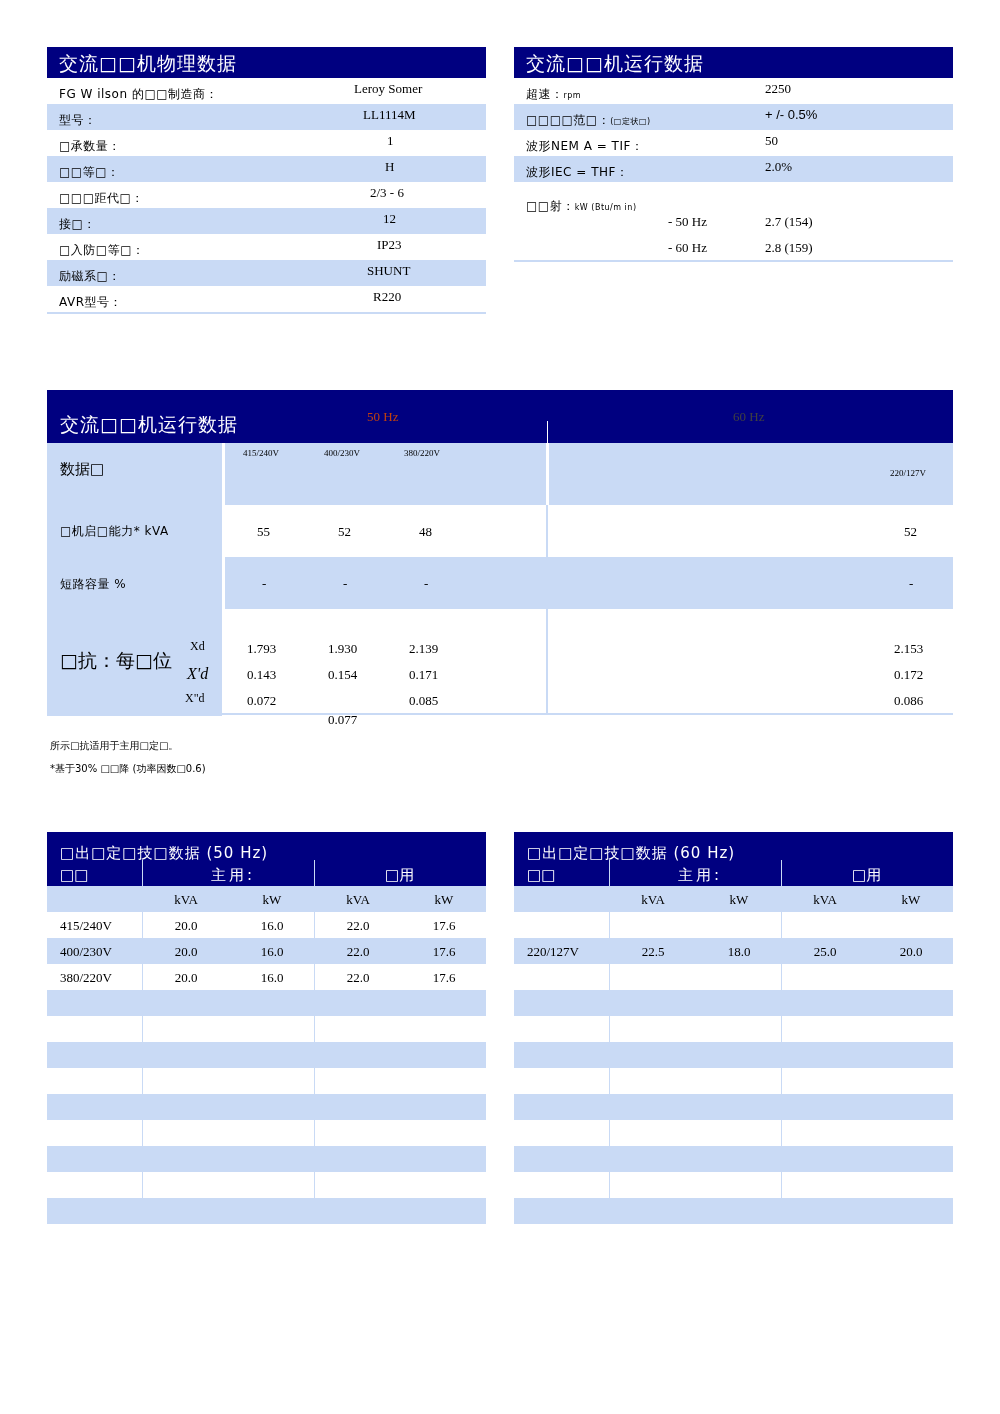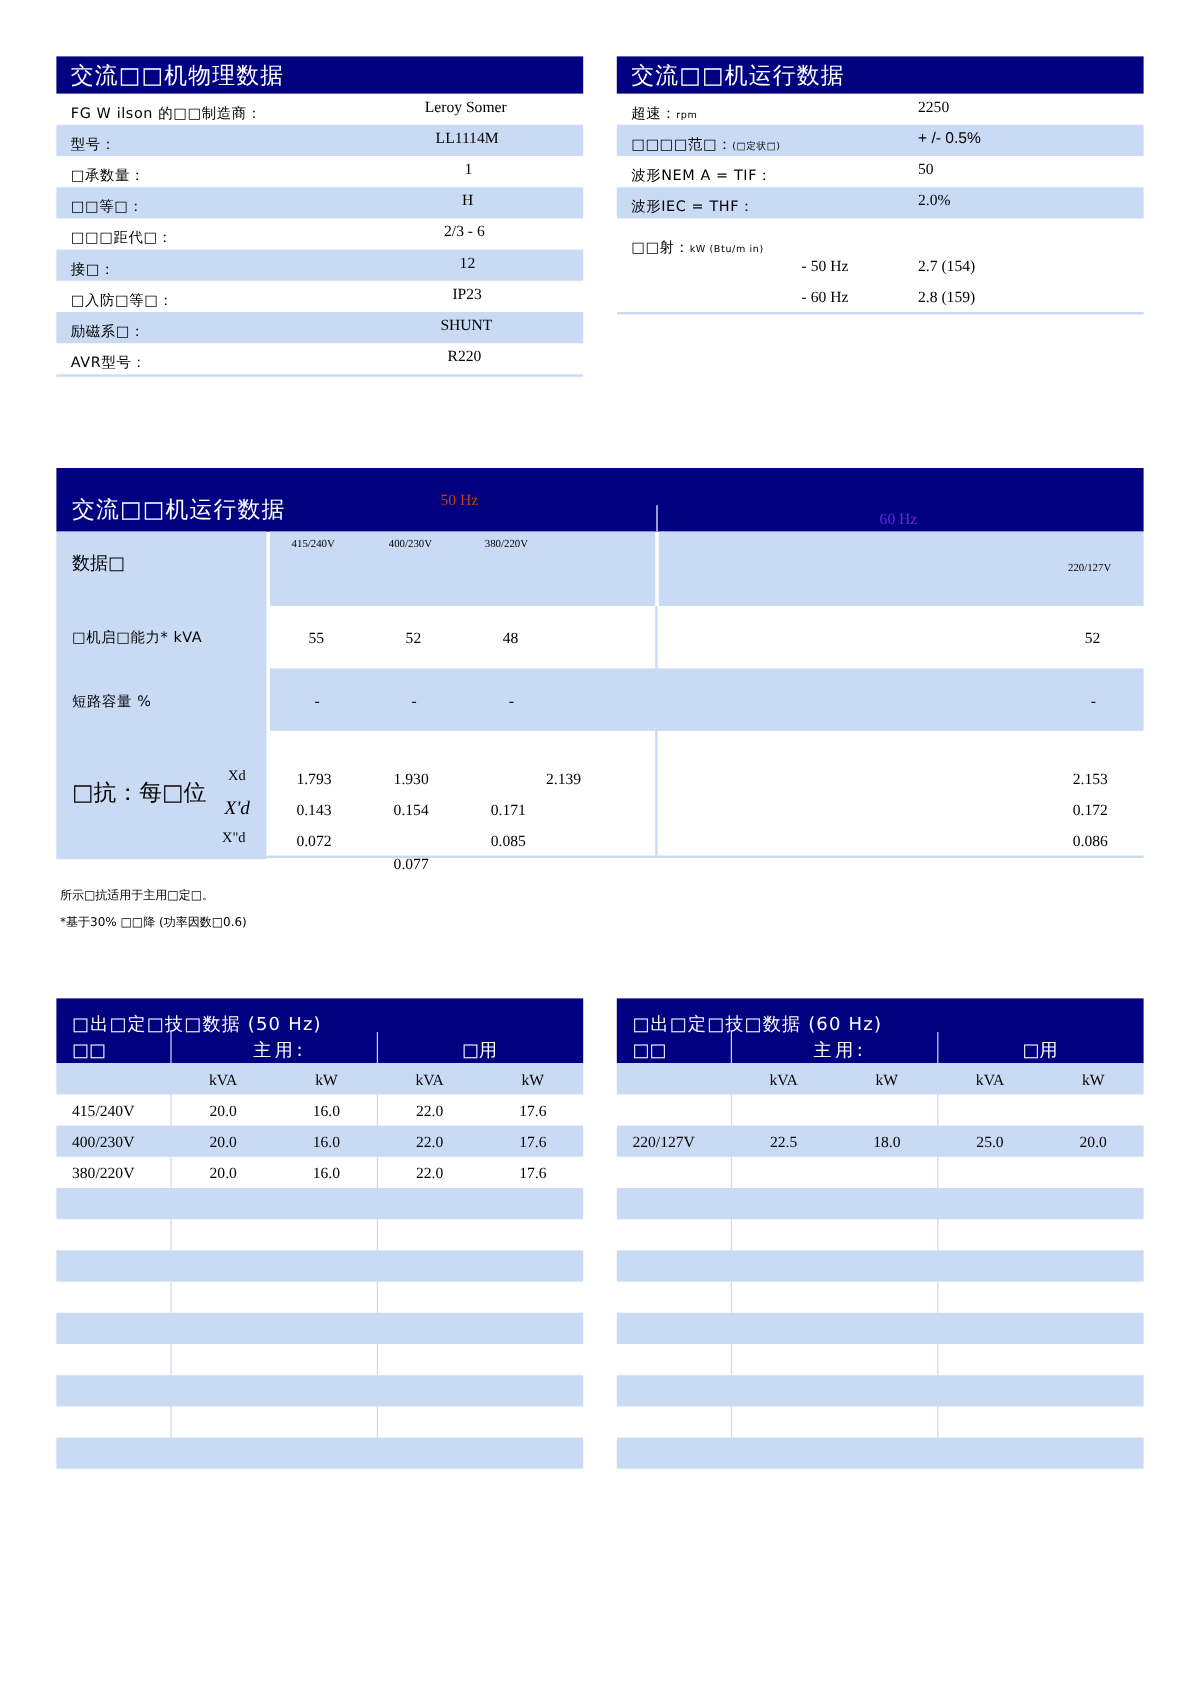--- a/index.html
+++ b/index.html
@@ -101,21 +101,21 @@
     <span class="v val serif" style="left:251px; top:58px;">2.8 (159)</span>
   </div>
   <div class="bottomline"></div>
 </div>
 
 <div class="abs" style="left:47px; top:390px; width:906px; height:326px;">
 
   <div class="abs hdr" style="left:0; top:0; width:906px; height:53px;"></div>
   <span class="abs" style="left:13px; top:22px; color:#fff; font-size:19px; letter-spacing:1px;">交流□□机运行数据</span>
   <span class="abs serif" style="left:320px; top:19px; color:#c2410c; font-size:13px;">50 Hz</span>
-  <span class="abs serif" style="left:686px; top:19px; color:#6d28d9; font-size:13px;margin-top:16px;">60 Hz</span>
+  <span class="abs serif" style="left:686px; top:19px; color:#404040; font-size:13px;">60 Hz</span>
   <div class="abs" style="left:500px; top:31px; width:1px; height:22px; background:#fff;"></div>
 
   <div class="abs band" style="left:0; top:53px; width:175px; height:273px;"></div>
   <span class="abs" style="left:13px; top:70px; font-size:15px;">数据□</span>
   <span class="abs lbl" style="left:13px; top:133px;">□机启□能力* kVA</span>
   <span class="abs lbl" style="left:13px; top:186px;">短路容量 %</span>
   <span class="abs" style="left:13px; top:258px; font-size:19px;">□抗：每□位</span>
   <span class="abs serif" style="left:143px; top:249px; font-size:12px;">Xd</span>
   <span class="abs serif" style="left:140px; top:275px; font-size:16px;font-style:italic;">X'd</span>
   <span class="abs serif" style="left:138px; top:301px; font-size:12px;">X"d</span>
@@ -133,21 +133,21 @@
   <span class="abs val serif" style="left:857px; top:134px;">52</span>
 
   <div class="abs band" style="left:178px; top:167px; width:728px; height:52px;"></div>
   <span class="abs val serif" style="left:215px; top:186px;">-</span>
   <span class="abs val serif" style="left:296px; top:186px;">-</span>
   <span class="abs val serif" style="left:377px; top:186px;">-</span>
   <span class="abs val serif" style="left:862px; top:186px;">-</span>
 
   <span class="abs val serif" style="left:200px; top:251px;">1.793</span>
   <span class="abs val serif" style="left:281px; top:251px;">1.930</span>
-  <span class="abs val serif" style="left:362px; top:251px;margin-left:46px;">2.139</span>
+  <span class="abs val serif" style="left:362px; top:251px;">2.139</span>
   <span class="abs val serif" style="left:847px; top:251px;">2.153</span>
   <span class="abs val serif" style="left:200px; top:277px;">0.143</span>
   <span class="abs val serif" style="left:281px; top:277px;">0.154</span>
   <span class="abs val serif" style="left:362px; top:277px;">0.171</span>
   <span class="abs val serif" style="left:847px; top:277px;">0.172</span>
   <span class="abs val serif" style="left:200px; top:303px;">0.072</span>
   <span class="abs val serif" style="left:281px; top:303px;margin-top:19px;">0.077</span>
   <span class="abs val serif" style="left:362px; top:303px;">0.085</span>
   <span class="abs val serif" style="left:847px; top:303px;">0.086</span>
 

